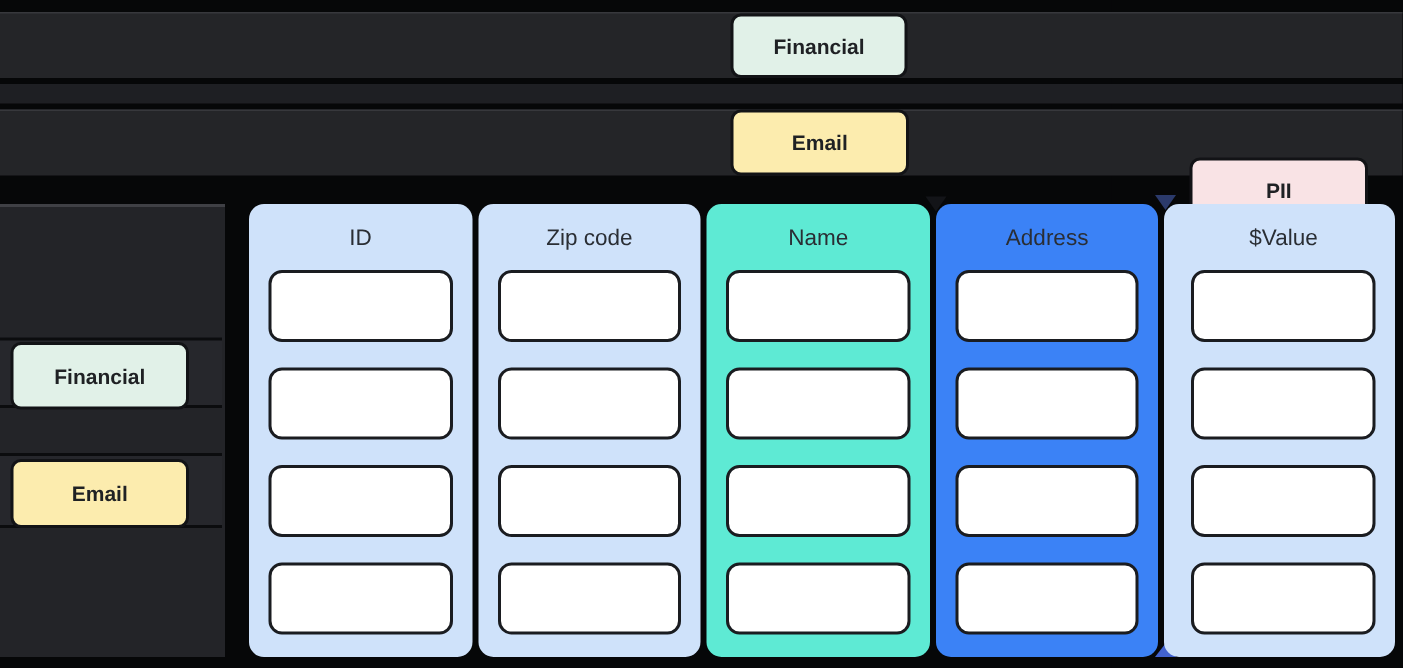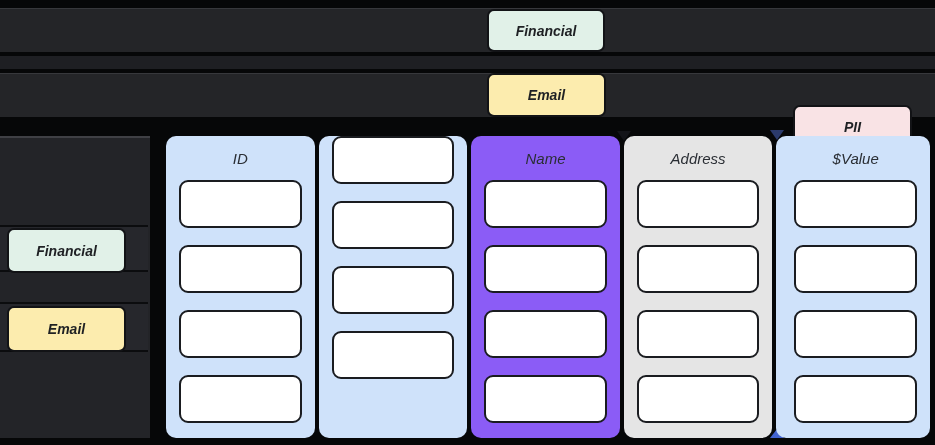--- a/index.html
+++ b/index.html
@@ -1,17 +1,17 @@
 <!DOCTYPE html>
 <html><head>
 <meta charset="utf-8">
 <style>
   html,body{margin:0;padding:0;background:#060708;}
   body{width:935px;height:445px;overflow:hidden;font-family:"Liberation Sans",sans-serif;}
-  .canvas{position:relative;width:741px;height:445px;background:#060708;font-style:italic;}
+  .canvas{position:relative;width:741px;height:445px;background:#060708;}
 
   
   .lane{position:absolute;left:0;width:935px;height:44px;background:#242528;
         border-top:1px solid #37383c;box-sizing:border-box;}
   .lane1{top:8px;}
   .lane2{top:73px;}
   .lane-strip{position:absolute;left:0;top:56px;width:935px;height:13px;background:#1e1f23;}
 
   
   .tag{position:absolute;display:flex;align-items:center;justify-content:center;
@@ -80,35 +80,36 @@
 
     <div class="col" style="background: rgb(207, 226, 250);">
       <div class="col-header">ID</div>
       <div class="cell"></div>
       <div class="cell"></div>
       <div class="cell"></div>
       <div class="cell"></div>
     </div>
 
     <div class="col" style="background: rgb(207, 226, 250);">
+      <div class="col-header">Zip code</div>
       <div class="cell"></div>
       <div class="cell"></div>
       <div class="cell"></div>
       <div class="cell"></div>
     </div>
 
-    <div class="col" style="background: #8b5cf6;">
+    <div class="col" style="background: #5eead4;">
       <div class="col-header">Name</div>
       <div class="cell"></div>
       <div class="cell"></div>
       <div class="cell"></div>
       <div class="cell"></div>
     </div>
 
-    <div class="col" style="background: #e5e5e5;">
+    <div class="col" style="background: #3b82f6;">
       <div class="col-header">Address</div>
       <div class="cell"></div>
       <div class="cell"></div>
       <div class="cell"></div>
       <div class="cell"></div>
     </div>
 
     <div class="col" style="background: rgb(207, 226, 250); padding-left: 18px;">
       <div class="col-header">$Value</div>
       <div class="cell"></div>

